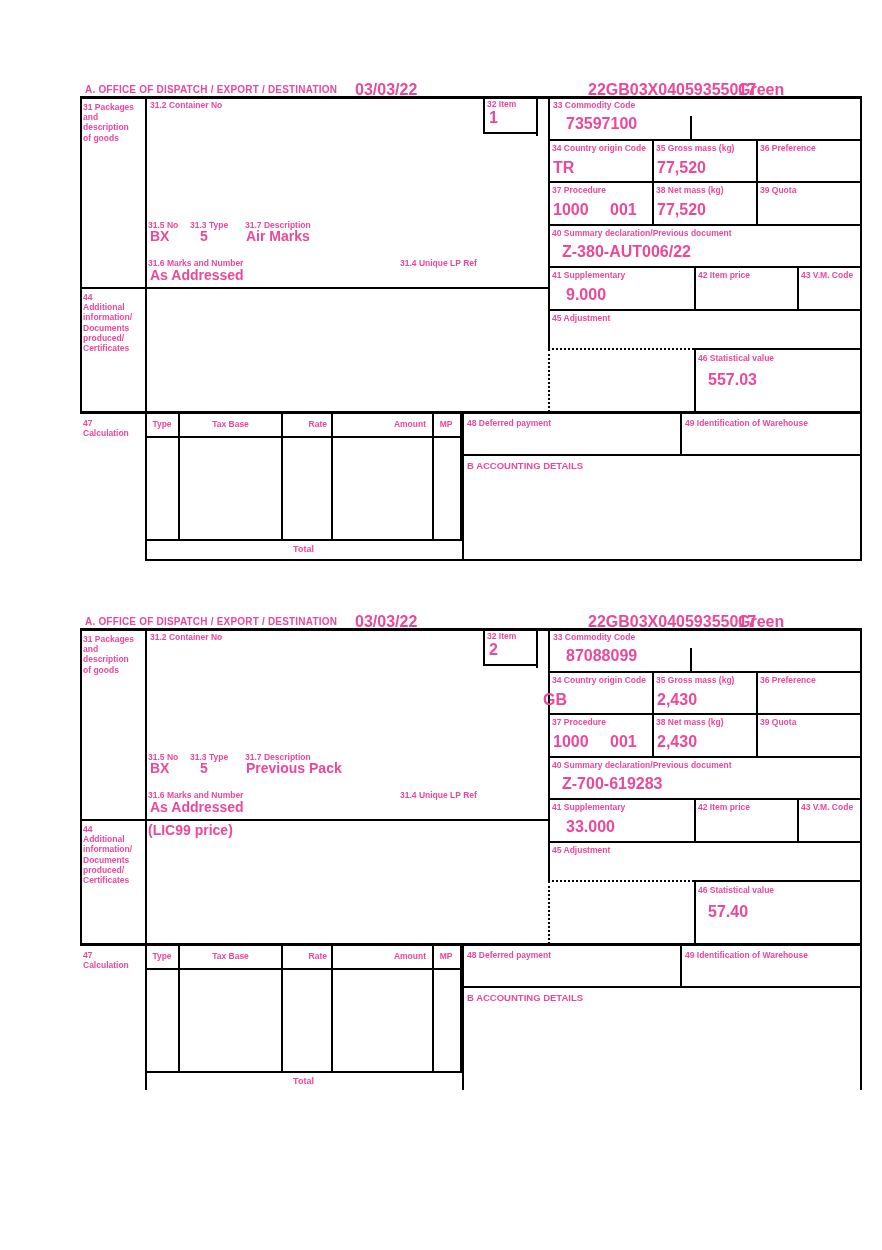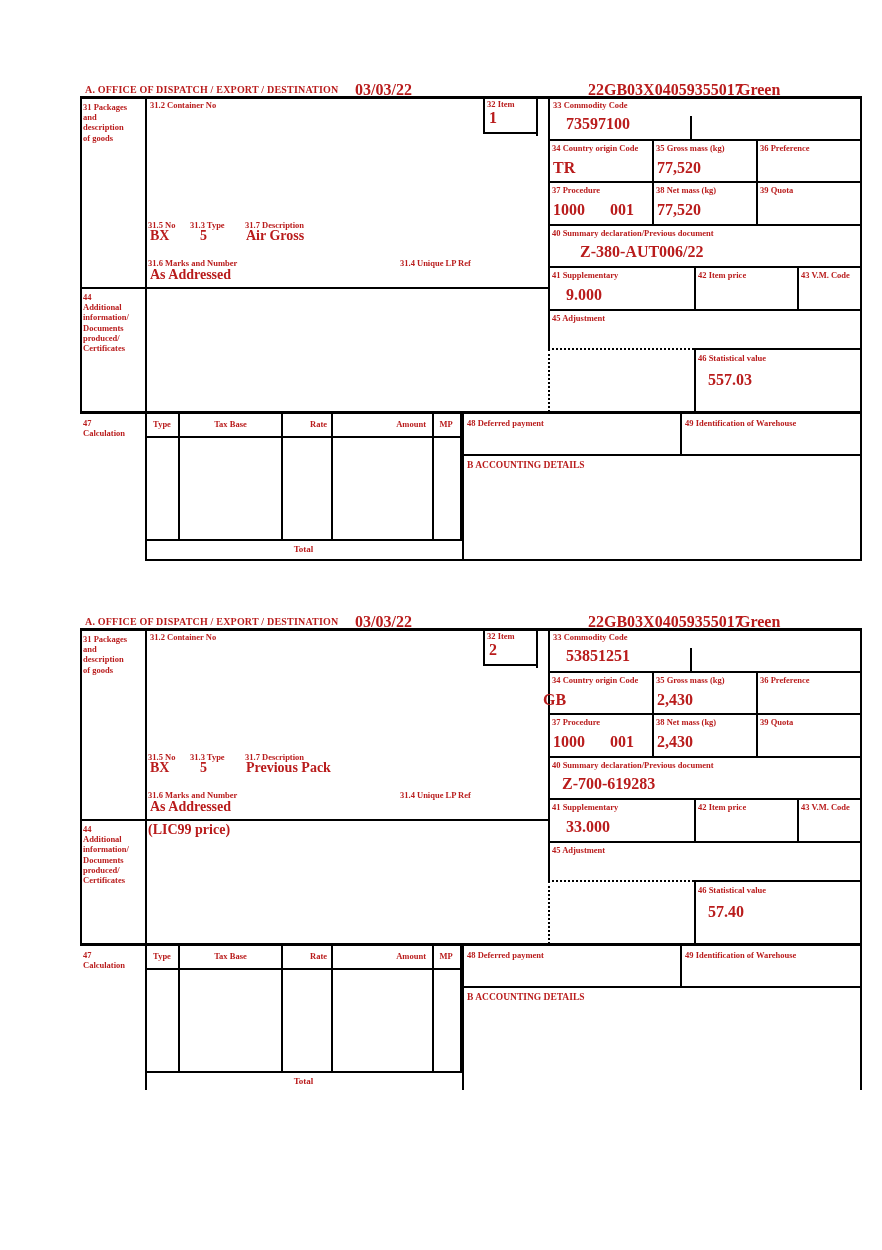--- a/index.html
+++ b/index.html
@@ -1,18 +1,18 @@
 <!DOCTYPE html>
 <html><head>
 <meta charset="utf-8">
 <style>
   html,body { margin:0; padding:0; background:#ffffff; }
   .page {
     position:relative; width:882px; height:1090px; background:#ffffff;
-    font-family:Liberation Serif, serif; color:#b91c1c; overflow:hidden;
+    font-family:Liberation Sans, sans-serif; color:#ec4899; overflow:hidden;
   }
   .form { position:absolute; left:0; width:882px; height:482px; }
   .t   { position:absolute; white-space:nowrap; }
   .lbl { font-size:8.5px; font-weight:700; line-height:1.2; }
   .lbl10 { font-size:10px; font-weight:700; letter-spacing:0.2px; }
   .val { font-size:16px; font-weight:700; }
   .val14 { font-size:14px; font-weight:700; }
   .multiline { white-space:pre-line; }
   .hl, .vl { position:absolute; background:#000; }
   .dh { position:absolute; height:0; border-top:2px dotted #000; }
@@ -59,21 +59,21 @@
     <div class="vl" style="left:536px; top:14px; width:2px; height:40px;"></div>
     <div class="hl" style="left:483px; top:50px; width:55px; height:2px;"></div>
     <div class="t lbl" style="left:487px; top:17px;">32 Item</div>
     <div class="t val" style="left:489px; top:27px;">1</div>
 
     <div class="t lbl" style="left:148px; top:138px;">31.5 No</div>
     <div class="t lbl" style="left:190px; top:138px;">31.3 Type</div>
     <div class="t lbl" style="left:245px; top:138px;">31.7 Description</div>
     <div class="t val14" style="left:150px; top:146px;">BX</div>
     <div class="t val14" style="left:200px; top:146px;">5</div>
-    <div class="t val14" style="left:246px; top:146px;">Air Gross</div>
+    <div class="t val14" style="left:246px; top:146px;">Air Marks</div>
     <div class="t lbl" style="left:148px; top:176px;">31.6 Marks and Number</div>
     <div class="t lbl" style="left:400px; top:176px;">31.4 Unique LP Ref</div>
     <div class="t val14" style="left:150px; top:185px;">As Addressed</div>
 
     <div class="t val14" style="left:148px; top:208px;"></div>
 
     <div class="vl" style="left:548px; top:14px; width:2px; height:255px;"></div>
     <div class="hl" style="left:548px; top:57px; width:314px; height:2px;"></div>
     <div class="hl" style="left:548px; top:99px; width:314px; height:2px;"></div>
     <div class="hl" style="left:548px; top:142px; width:314px; height:2px;"></div>
@@ -99,21 +99,21 @@
     <div class="t lbl" style="left:760px; top:61px;">36 Preference</div>
 
     <div class="t lbl" style="left:552px; top:103px;">37 Procedure</div>
     <div class="t val" style="left:553px; top:119px;">1000</div>
     <div class="t val" style="left:610px; top:119px;">001</div>
     <div class="t lbl" style="left:656px; top:103px;">38 Net mass (kg)</div>
     <div class="t val" style="left:657px; top:119px;">77,520</div>
     <div class="t lbl" style="left:760px; top:103px;">39 Quota</div>
 
     <div class="t lbl" style="left:552px; top:146px;">40 Summary declaration/Previous document</div>
-    <div class="t val" style="left:580px; top:161px;">Z-380-AUT006/22</div>
+    <div class="t val" style="left:562px; top:161px;">Z-380-AUT006/22</div>
 
     <div class="t lbl" style="left:552px; top:188px;">41 Supplementary</div>
     <div class="t val" style="left:566px; top:204px;">9.000</div>
     <div class="t lbl" style="left:698px; top:188px;">42 Item price</div>
     <div class="t lbl" style="left:801px; top:188px;">43 V.M. Code</div>
 
     <div class="t lbl" style="left:552px; top:231px;">45 Adjustment</div>
 
     <div class="t lbl" style="left:698px; top:271px;">46 Statistical value</div>
     <div class="t val" style="left:708px; top:289px;">557.03</div>
@@ -200,21 +200,21 @@
     <div class="dh" style="left:548px; top:266px; width:146px;"></div>
     <div class="dv" style="left:548px; top:267px; height:63px;"></div>
     <div class="vl" style="left:652px; top:57px; width:2px; height:86px;"></div>
     <div class="vl" style="left:756px; top:57px; width:2px; height:86px;"></div>
     <div class="vl" style="left:694px; top:184px; width:2px; height:43px;"></div>
     <div class="vl" style="left:797px; top:184px; width:2px; height:43px;"></div>
     <div class="vl" style="left:694px; top:266px; width:2px; height:63px;"></div>
     <div class="vl" style="left:690px; top:34px; width:2px; height:24px;"></div>
 
     <div class="t lbl" style="left:553px; top:18px;">33 Commodity Code</div>
-    <div class="t val" style="left:566px; top:33px;">53851251</div>
+    <div class="t val" style="left:566px; top:33px;">87088099</div>
 
     <div class="t lbl" style="left:552px; top:61px;">34 Country origin Code</div>
     <div class="t val" style="left:543px; top:77px;">GB</div>
     <div class="t lbl" style="left:656px; top:61px;">35 Gross mass (kg)</div>
     <div class="t val" style="left:657px; top:77px;">2,430</div>
     <div class="t lbl" style="left:760px; top:61px;">36 Preference</div>
 
     <div class="t lbl" style="left:552px; top:103px;">37 Procedure</div>
     <div class="t val" style="left:553px; top:119px;">1000</div>
     <div class="t val" style="left:610px; top:119px;">001</div>

